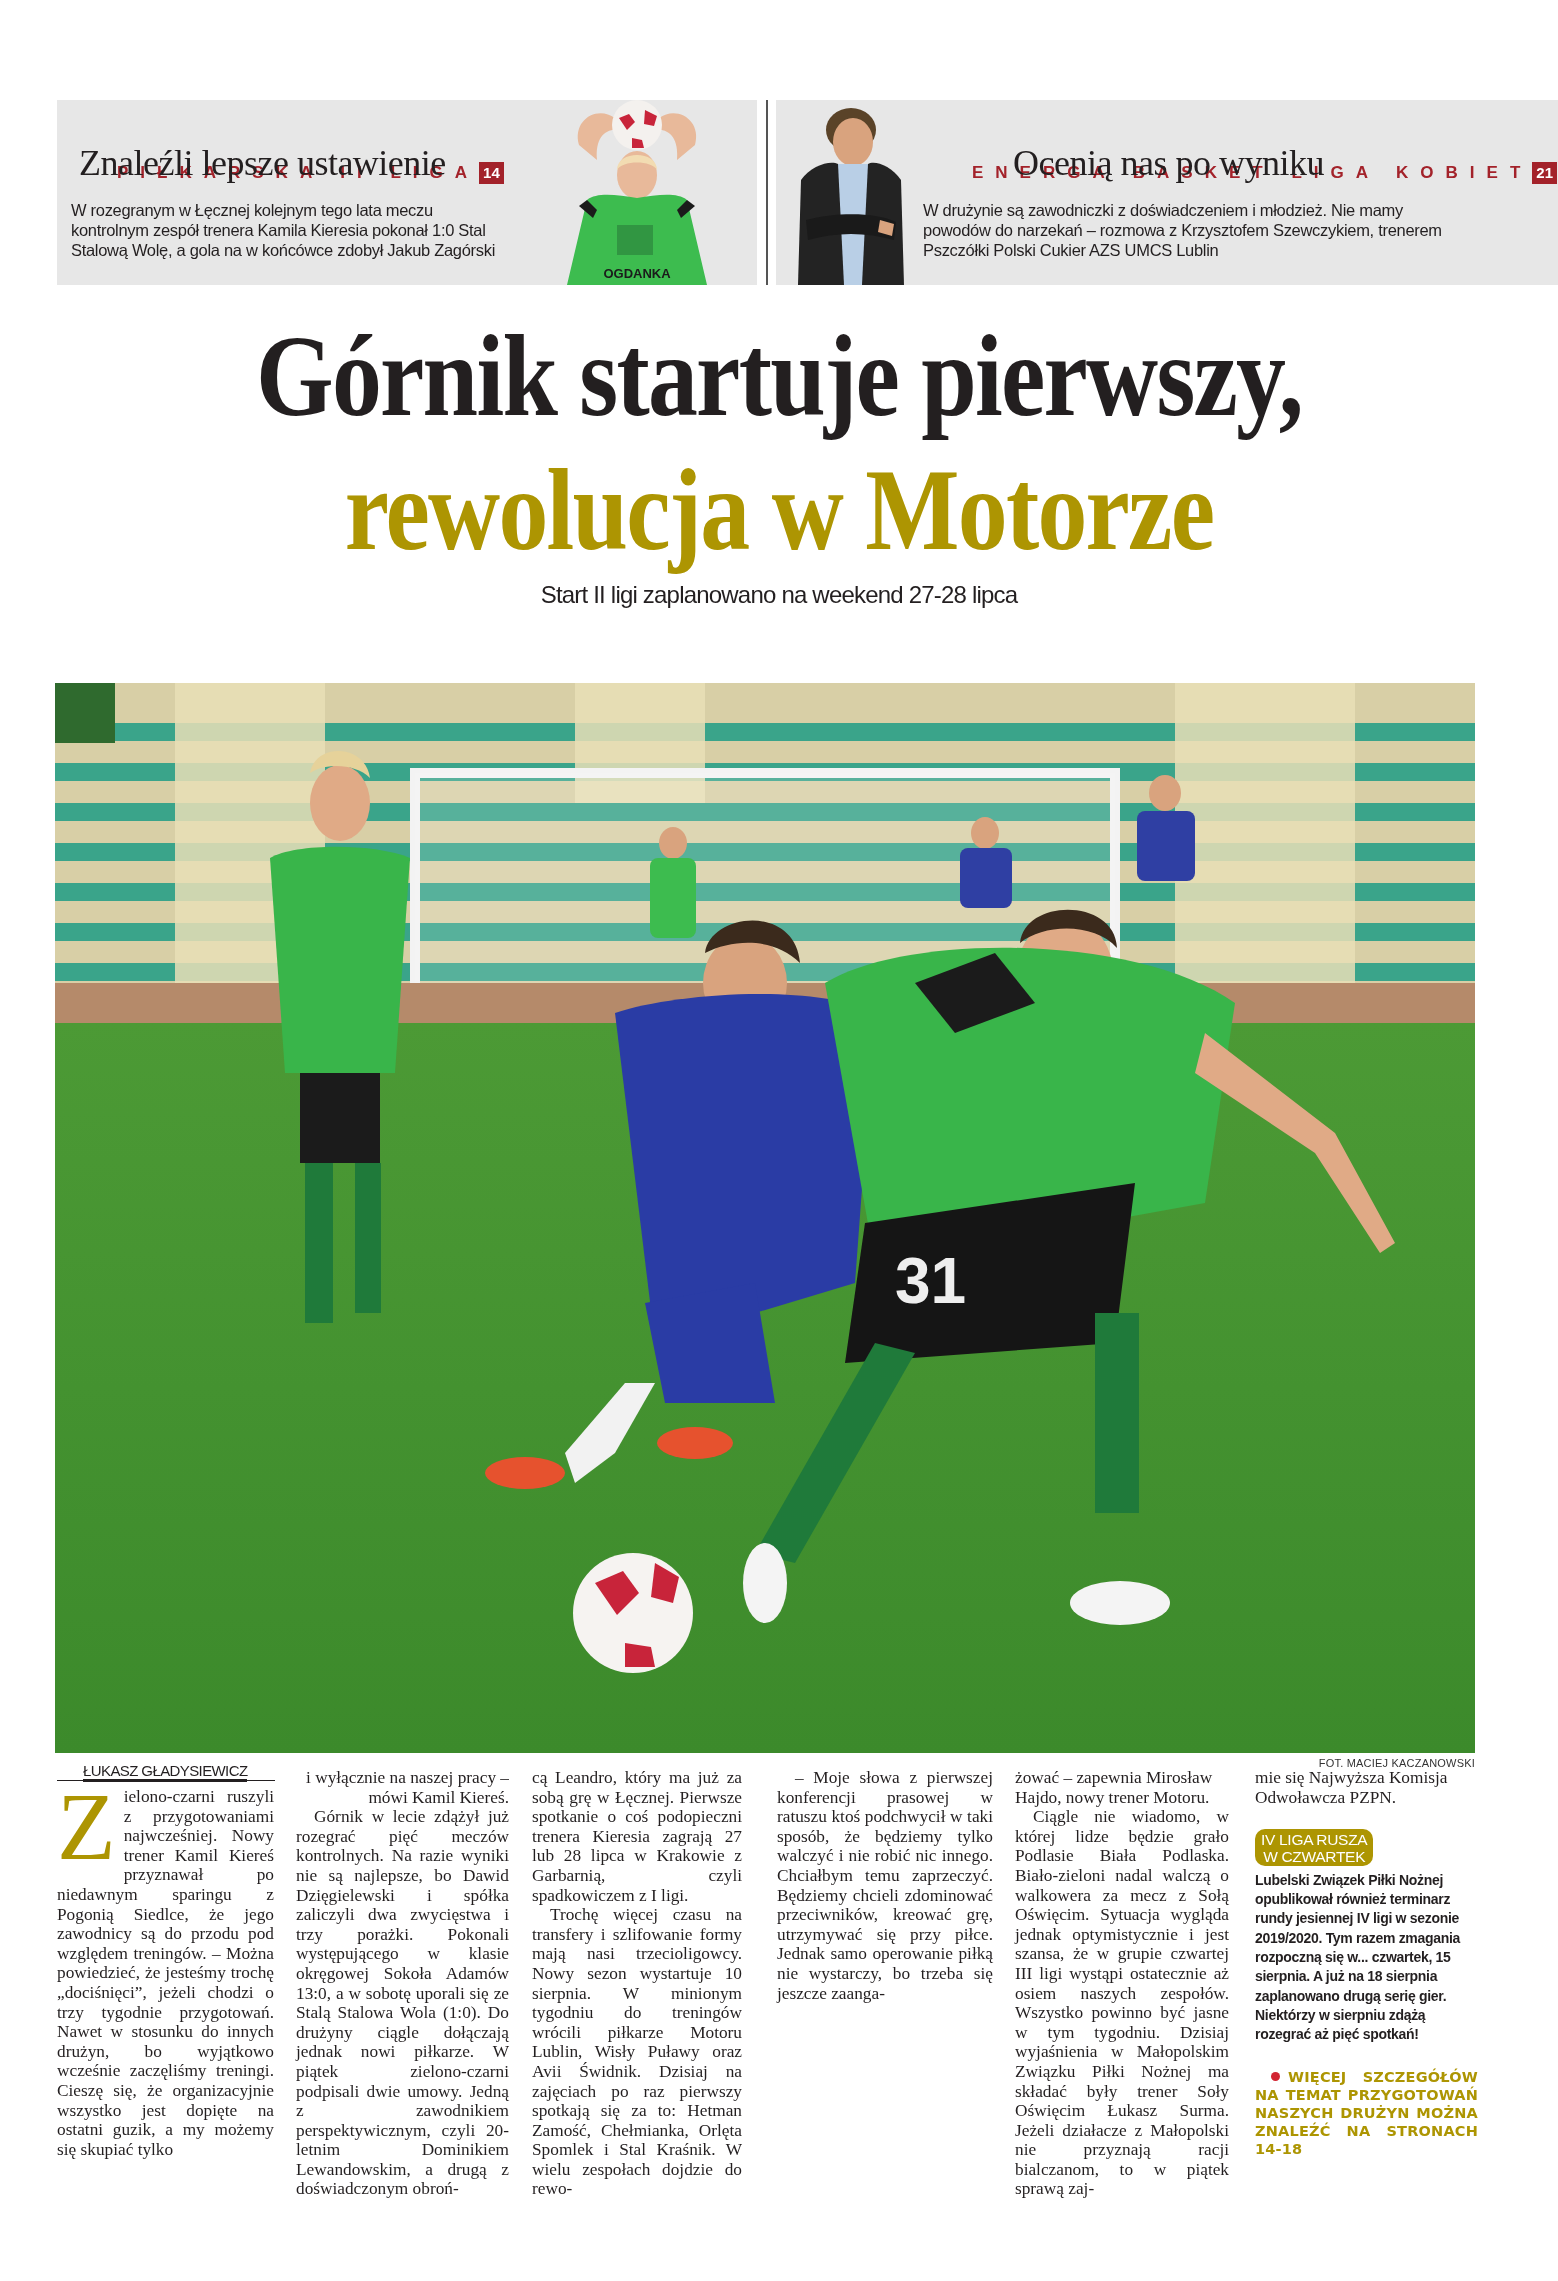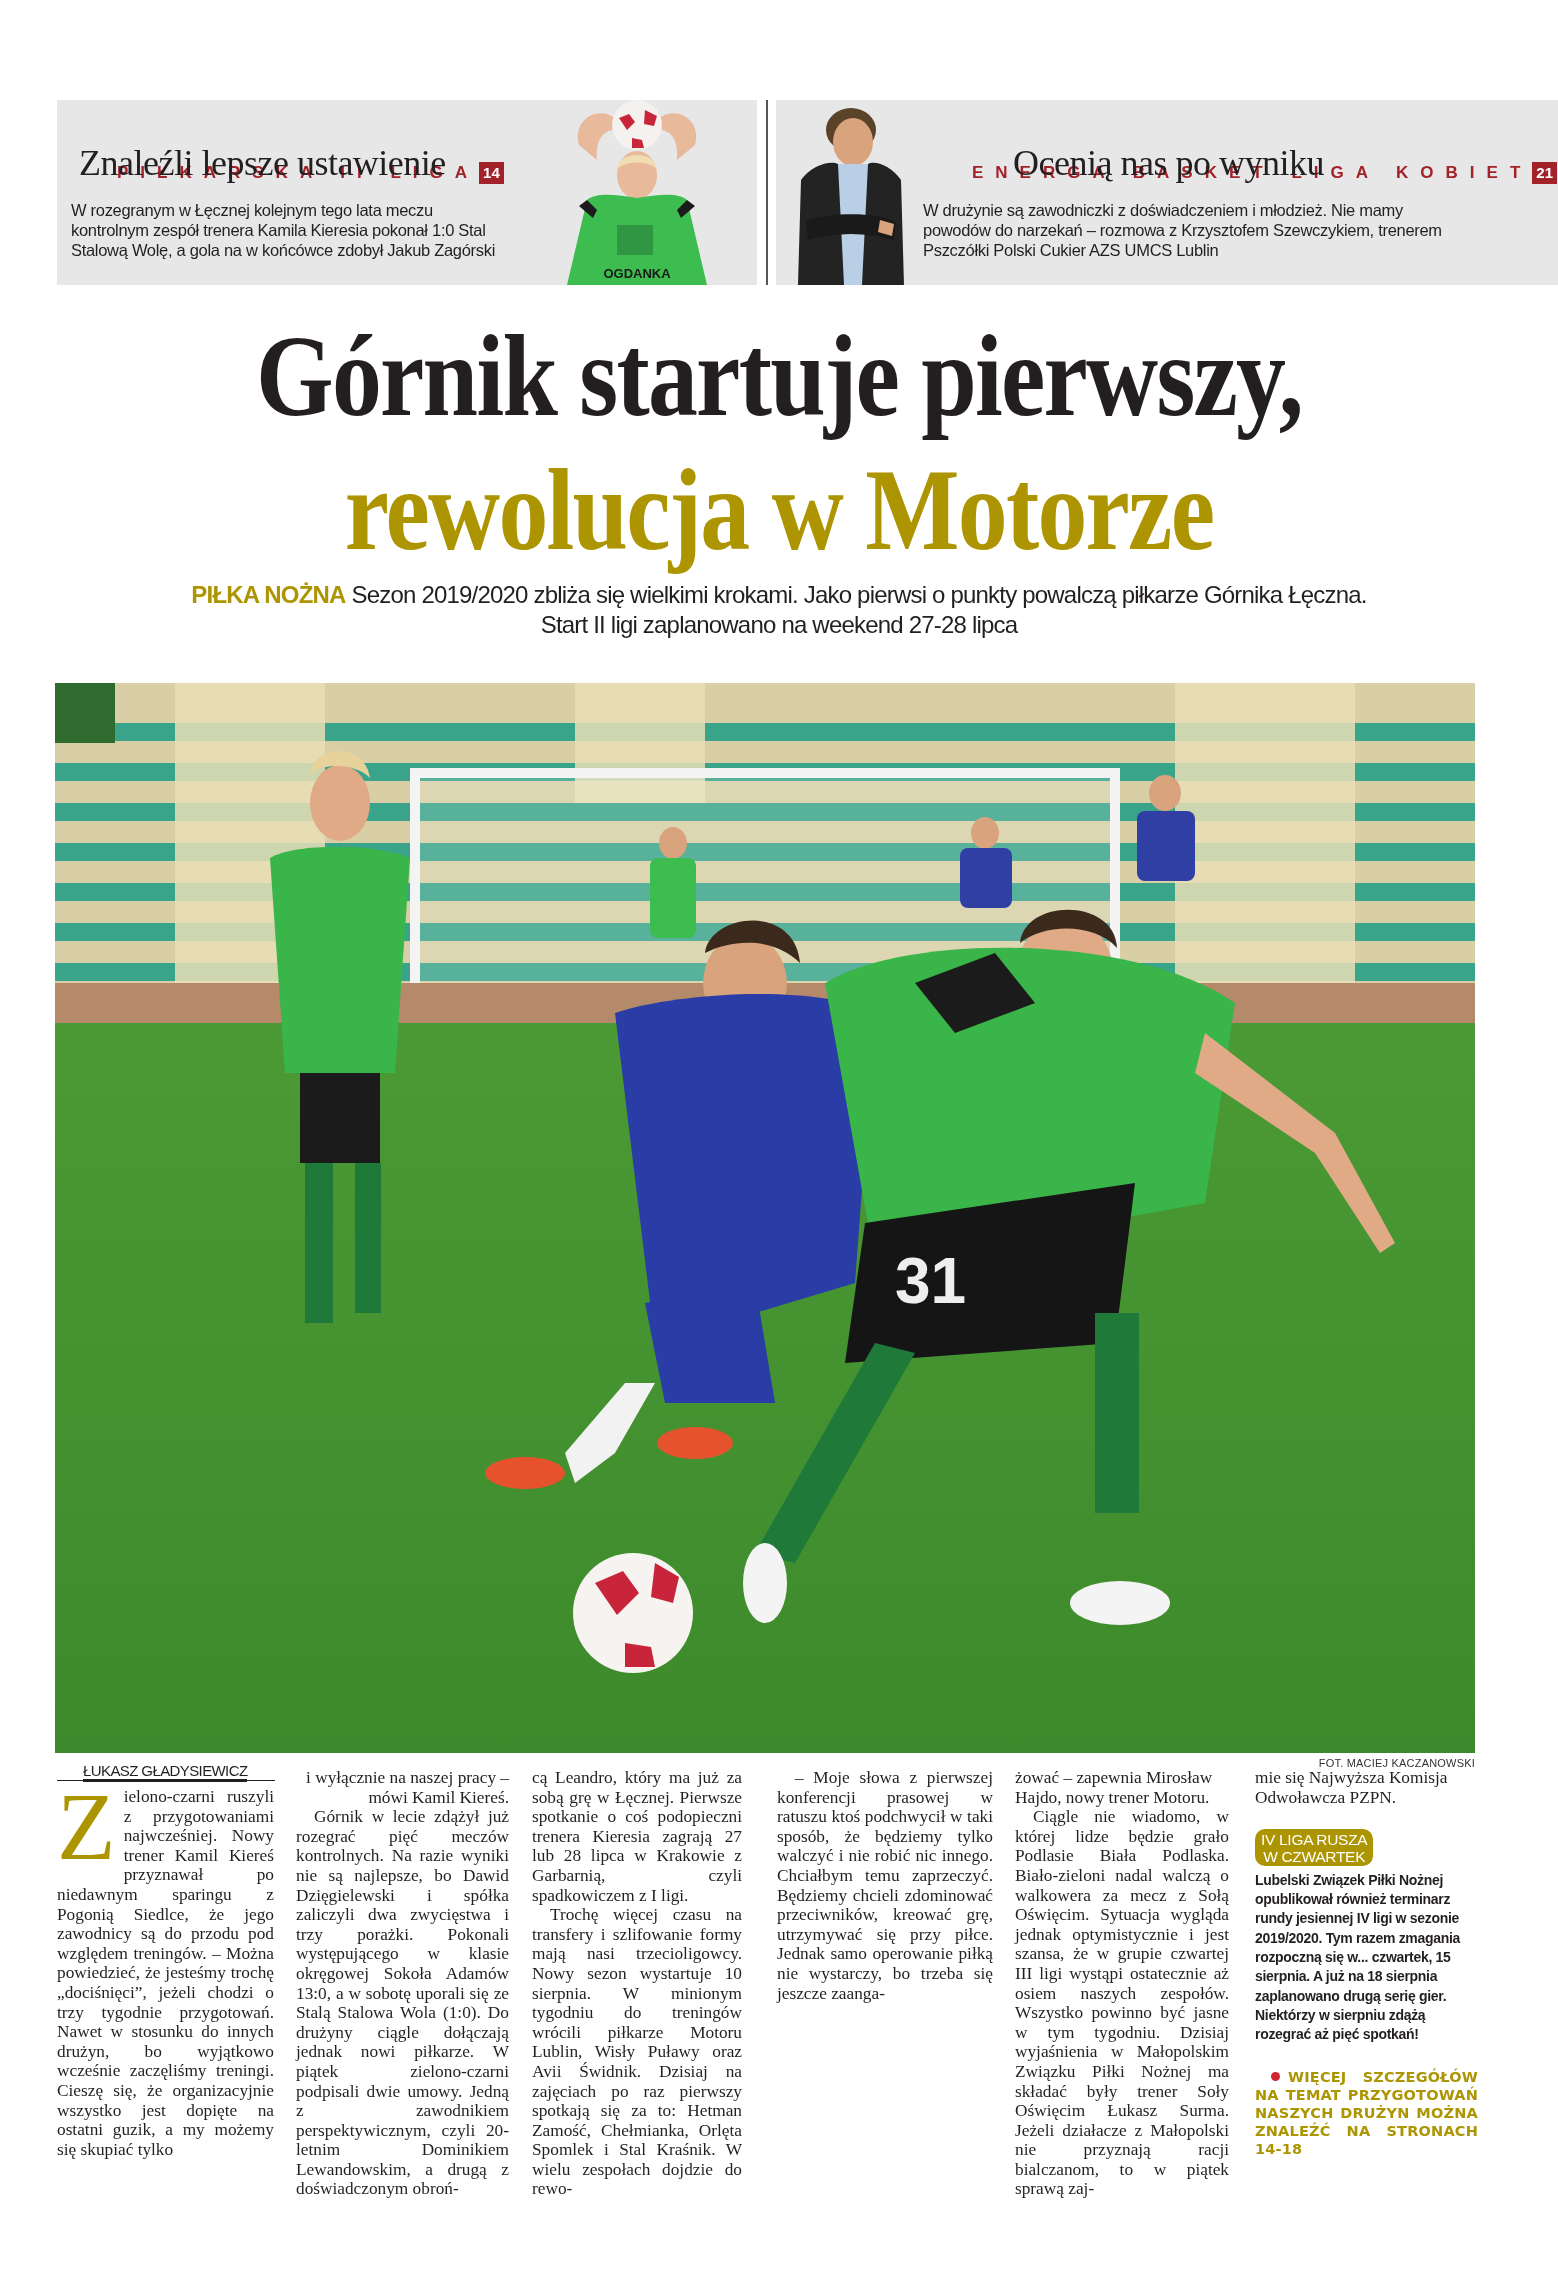--- a/index.html
+++ b/index.html
@@ -116,21 +116,20 @@
     <span class="pg">21</span>
   </div>
   <div class="teaser-title">Ocenią nas po wyniku</div>
   <div class="teaser-desc">W drużynie są zawodniczki z doświadczeniem i młodzież. Nie mamy powodów do narzekań – rozmowa z Krzysztofem Szewczykiem, trenerem Pszczółki Polski Cukier AZS UMCS Lublin</div>
 </div>
 
 <h1 class="headline l1" style="margin:0">Górnik startuje pierwszy,</h1>
 <h1 class="headline l2" style="margin:0">rewolucja w Motorze</h1>
 
 <div class="deck">
-  <div><span class="rubric">PIŁKA NOŻNA</span><span> Sezon 2019/2020 zbliża się wielkimi krokami. Jako pierwsi o punkty powalczą piłkarze Górnika Łęczna.</span></div>
   <div>Start II ligi zaplanowano na weekend 27-28 lipca</div>
 </div>
 
 <div class="photo">
   <svg width="1420" height="1070" viewBox="0 0 1420 1070">
     <defs>
       <linearGradient id="grass" x1="0" y1="0" x2="0" y2="1">
         <stop offset="0" stop-color="#4c9a35"></stop>
         <stop offset="1" stop-color="#3c8a2b"></stop>
       </linearGradient>

